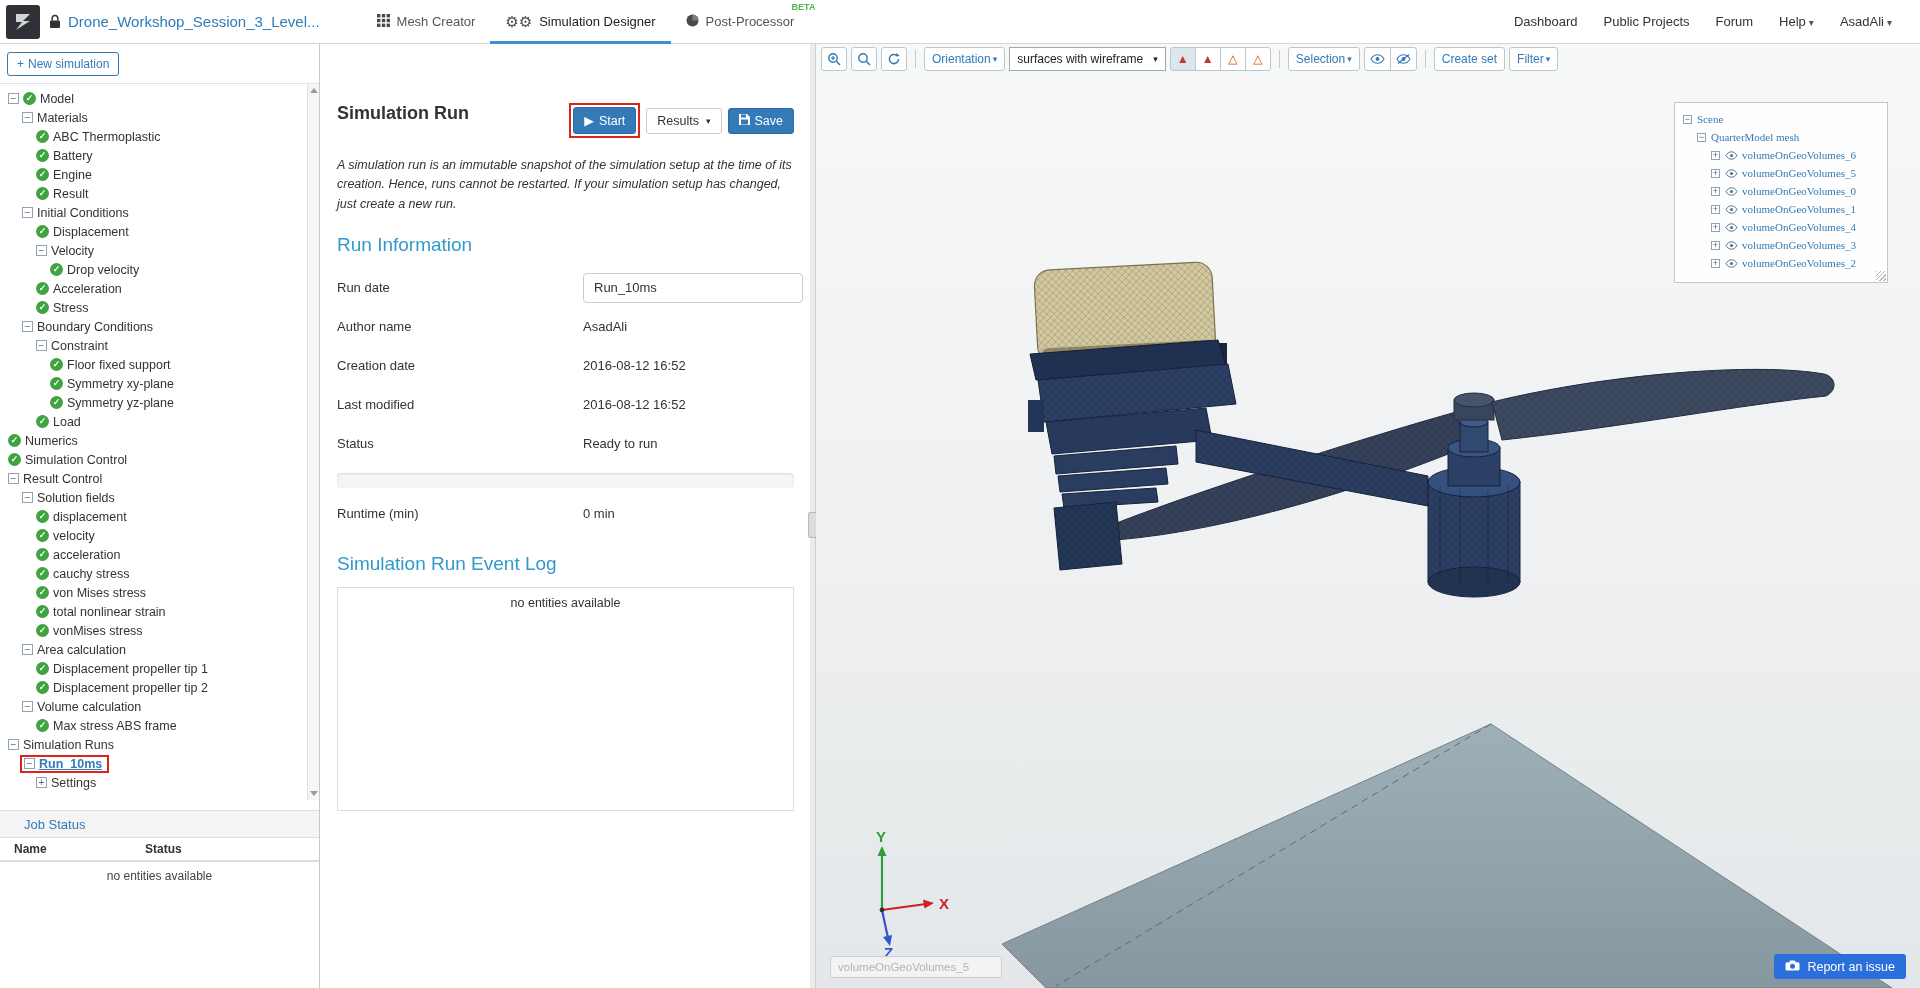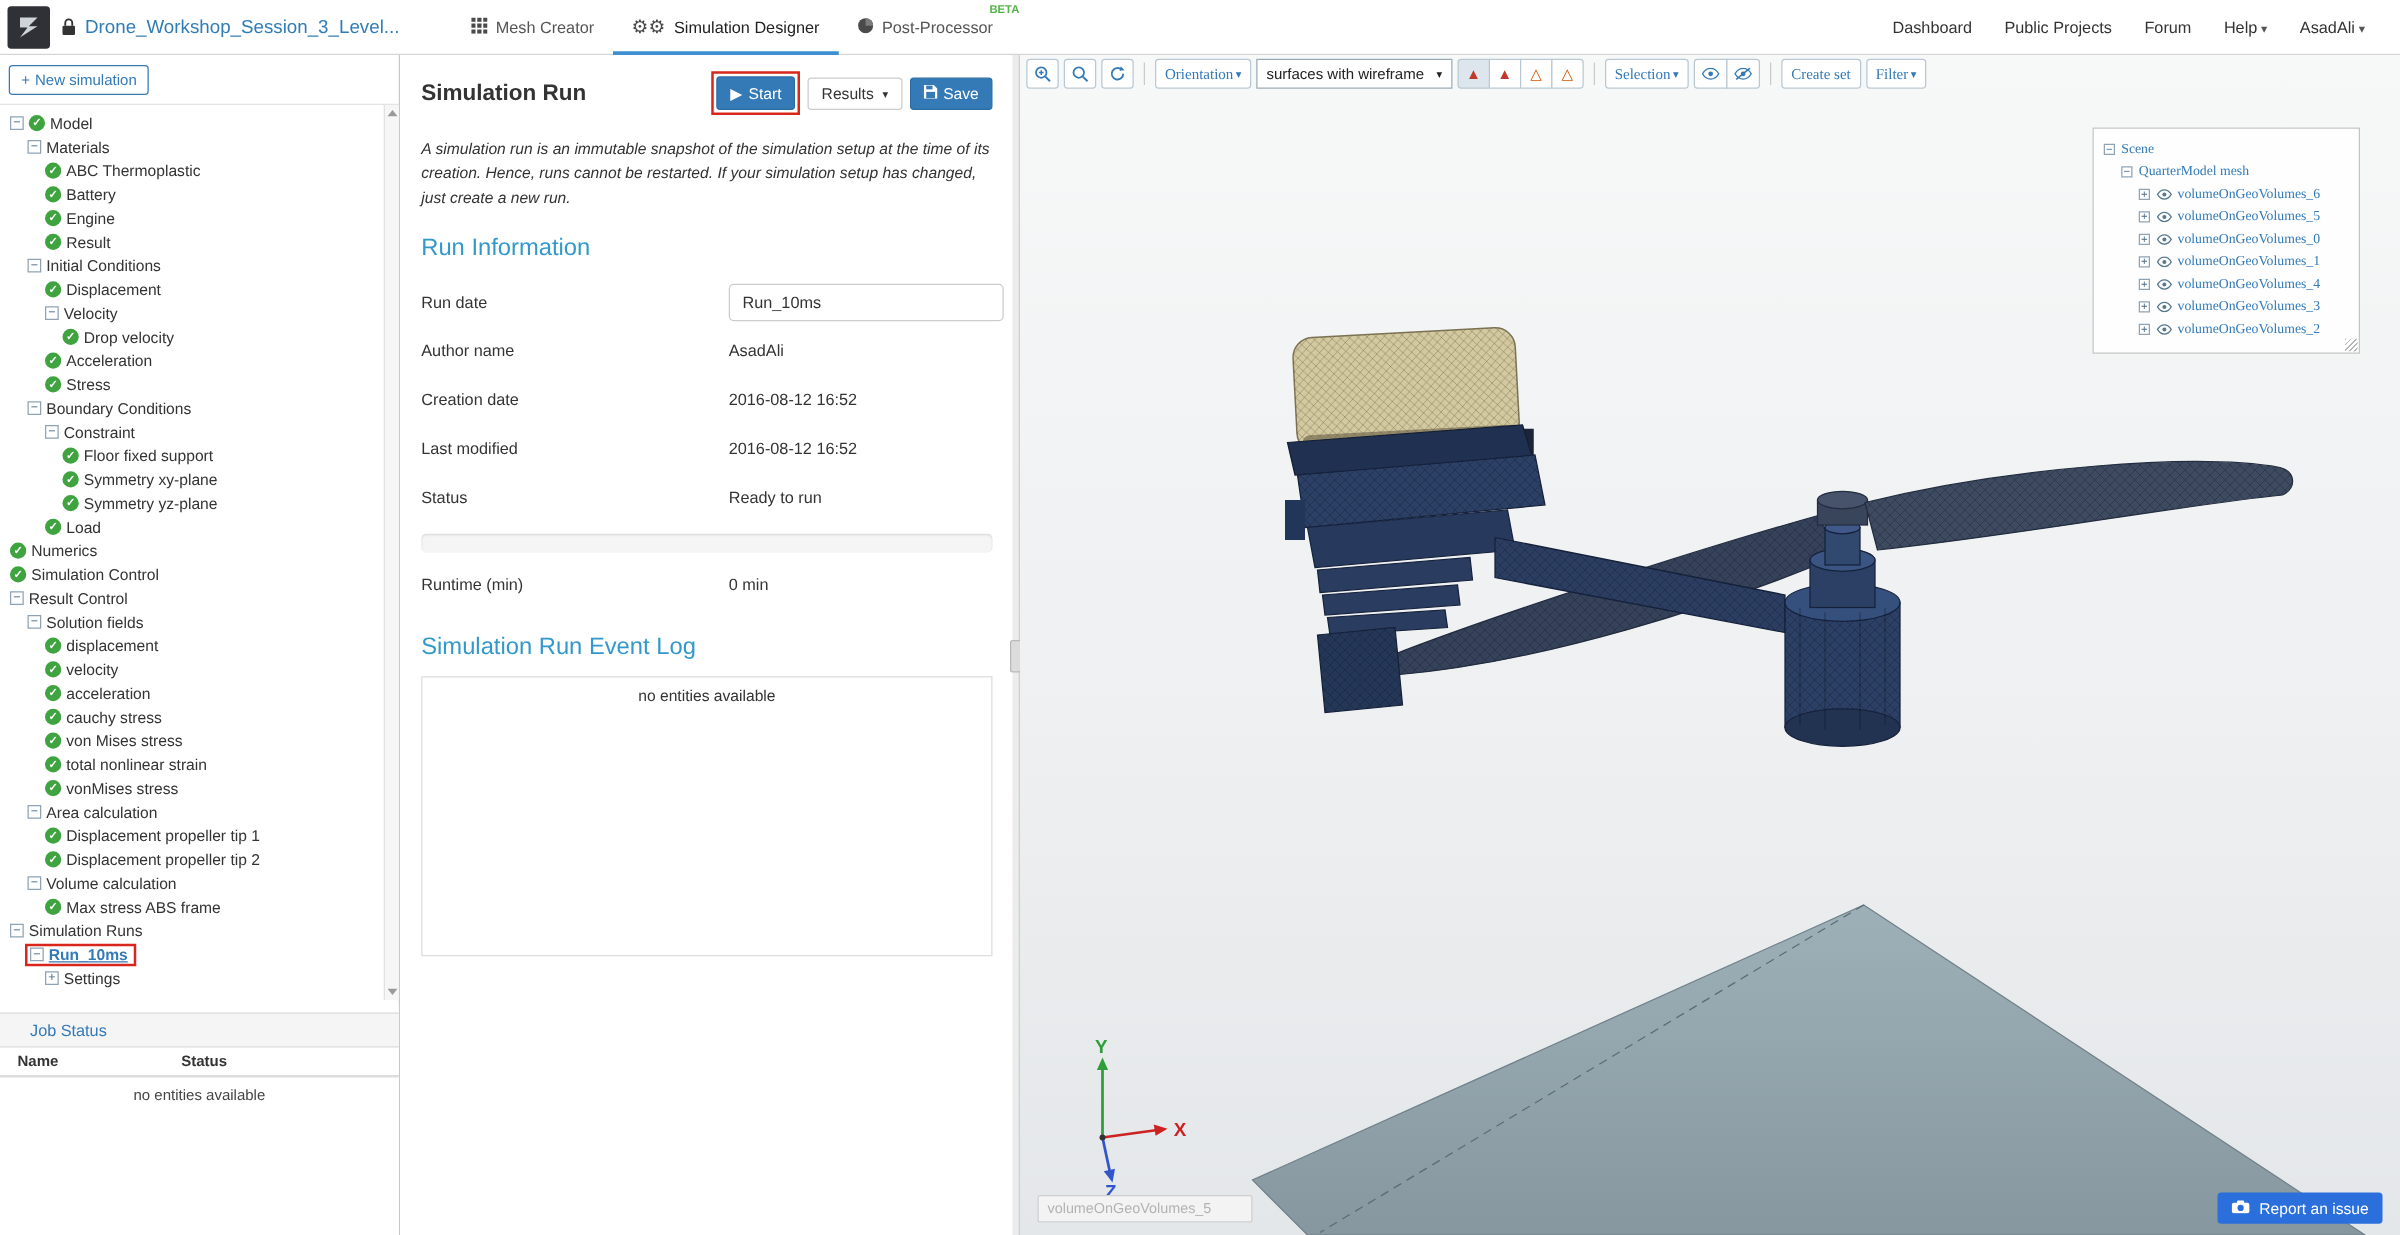--- a/index.html
+++ b/index.html
@@ -47,21 +47,21 @@
   .sb-arrow.down { bottom:4px; border-top:5px solid #9a9a9a; }
   .job-section { position:absolute; left:0; right:0; top:760px; bottom:0; background:#fff; }
   .job-title-strip { margin-top:6px; height:28px; background:#f5f5f5; border-top:1px solid #ddd; border-bottom:1px solid #ddd;
                      display:flex; align-items:center; padding-left:24px; color:#337ab7; font-size:13px; }
   .job-table-header { display:flex; height:24px; align-items:center; border-bottom:2px solid #ddd; font-size:12px; font-weight:bold; color:#333; }
   .job-col-name { padding-left:14px; width:145px; }
   .job-empty { text-align:center; font-size:12px; color:#444; padding-top:7px; }
 
   
   .main-panel { position:absolute; top:44px; left:320px; width:490px; bottom:0; background:#fff; padding:13px 16px 0 17px; }
-  .panel-title-row { display:flex; align-items:center; }
+  .panel-title-row { display:flex; align-items:flex-start;margin-top:46px; }
   .panel-title { font-size:18px; font-weight:bold; color:#333; }
   .panel-buttons { margin-left:auto; display:flex; align-items:center; gap:6px; }
   .btn { font-size:12.5px; padding:5px 10px; border-radius:3px; border:1px solid transparent; cursor:pointer;
          display:inline-flex; align-items:center; gap:5px; font-family:"Liberation Sans",sans-serif; }
   .btn-primary { background:#337ab7; border-color:#2e6da4; color:#fff; }
   .btn-default { background:#fff; border-color:#ccc; color:#333; }
   .annot-box { border:2px solid #d9261c; padding:2px; display:inline-flex; }
   .caret-sm { font-size:9px; margin-left:2px; }
   .description { font-style:italic; font-size:12.5px; color:#333; line-height:1.55; margin:18px 0 8px; }
   .section-heading { color:#3399cc; font-size:19px; font-weight:normal; margin:20px 0 12px; }
@@ -82,21 +82,21 @@
   .splitter { position:absolute; top:44px; left:810px; width:6px; bottom:0; background:#ececec; border-right:1px solid #cfcfcf; }
   .splitter-handle { position:absolute; top:468px; left:-2px; width:9px; height:26px; background:#dcdcdc;
                      border:1px solid #b9b9b9; border-radius:2px; }
 
   
   .viewport { position:absolute; top:44px; left:816px; right:0; bottom:0;
               background:linear-gradient(180deg,#f7f8f8 0%, #eef0f1 55%, #e4e7e9 100%); overflow:hidden; }
   .vp-toolbar { position:absolute; top:3px; left:5px; display:flex; align-items:center; gap:4px; z-index:6; }
   .vbtn { height:24px; min-width:26px; background:#fff; border:1px solid #b9c8d3; border-radius:3px;
           color:#337ab7; font-size:12px; display:inline-flex; align-items:center; justify-content:center;
-          padding:0 7px; cursor:pointer; font-family:Liberation Serif, serif; }
+          padding:0 7px; cursor:pointer; font-family:Liberation Sans, sans-serif; }
   .vbtn.icon-only { padding:0 5px; }
   .vbtn.pressed { background:#dde6ed; }
   .vbtn-group { display:flex; }
   .vbtn-group .vbtn { border-radius:0; margin-left:-1px; }
   .vbtn-group .vbtn:first-child { border-radius:3px 0 0 3px; margin-left:0; }
   .vbtn-group .vbtn:last-child { border-radius:0 3px 3px 0; }
   .vsep { width:1px; height:18px; background:#c9c9c9; margin:0 4px; }
   .vselect { height:24px; border:1px solid #9aabb8; background:#fff; font-size:12px; color:#222;
              padding:0 7px; display:inline-flex; align-items:center; gap:8px; cursor:pointer; }
   .tri-red { color:#c0392b; font-size:12px; line-height:1; }

